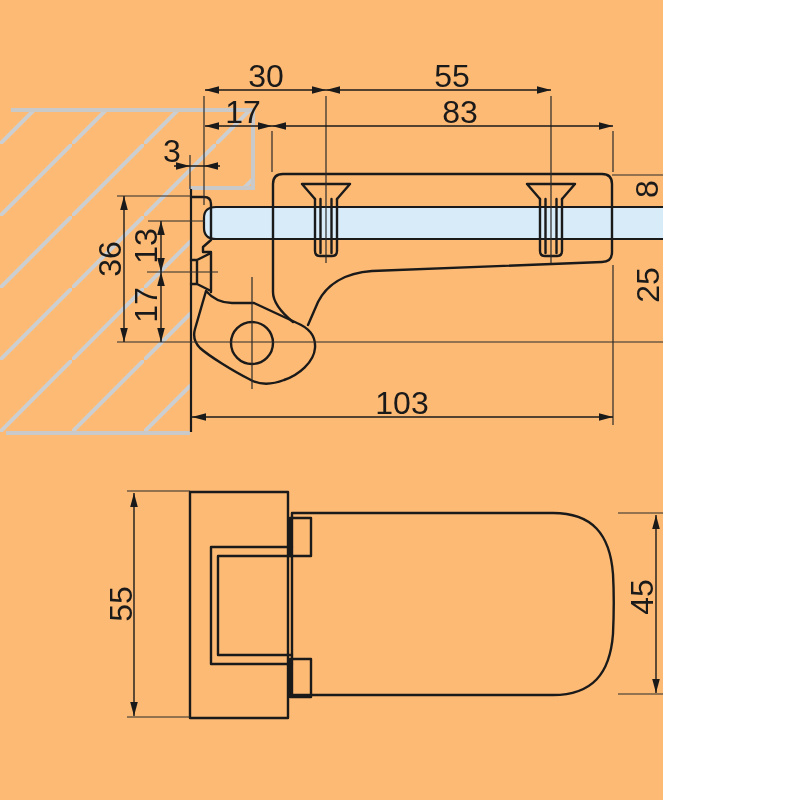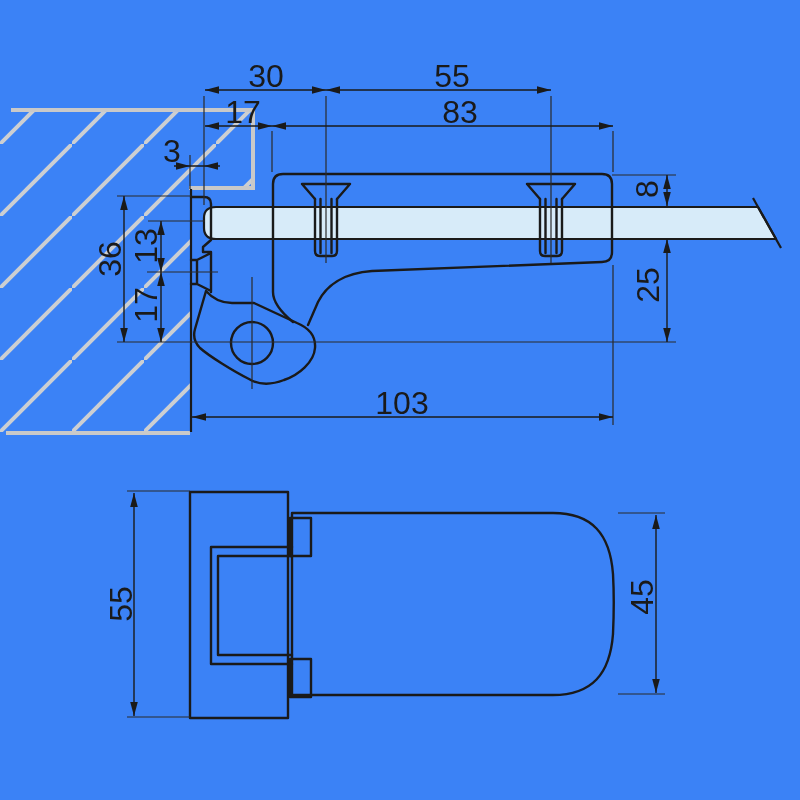--- a/index.html
+++ b/index.html
@@ -1,16 +1,16 @@
 <!DOCTYPE html>
 <html><head>
 <meta charset="utf-8">
 <style>
   html,body{margin:0;padding:0;background:#ffffff;}
-  .stage{width:800px;height:800px;background:#3b82f6;position:relative;overflow:hidden;}
+  .stage{width:663px;height:800px;background:#fdba74;position:relative;overflow:hidden;}
   svg{display:block;}
   .part{stroke:#1a1a1a;stroke-width:2.4;fill:none;stroke-linejoin:round;stroke-linecap:round;}
   .glass{stroke:#1a1a1a;stroke-width:2.2;fill:#d7ebf9;stroke-linejoin:round;}
   .wallline{stroke:#c9c9c9;stroke-width:4;fill:none;stroke-linecap:square;}
   .dim{stroke:#1a1a1a;stroke-width:1.4;fill:none;}
   .ext{stroke:#2a2a2a;stroke-width:1.2;fill:none;}
   .arrow{fill:#1a1a1a;stroke:none;}
   .lbl{font-family:"Liberation Sans","DejaVu Sans",sans-serif;font-size:32px;fill:#1a1a1a;text-anchor:middle;}
 </style>
 </head>

